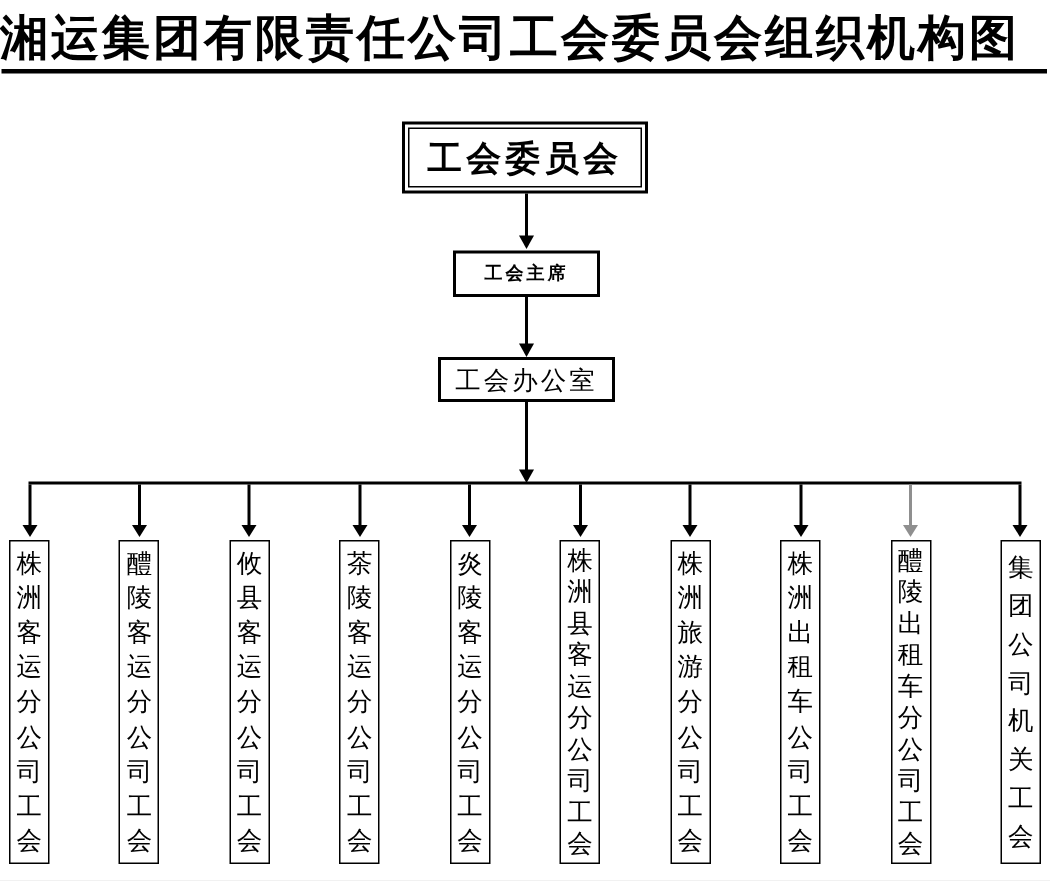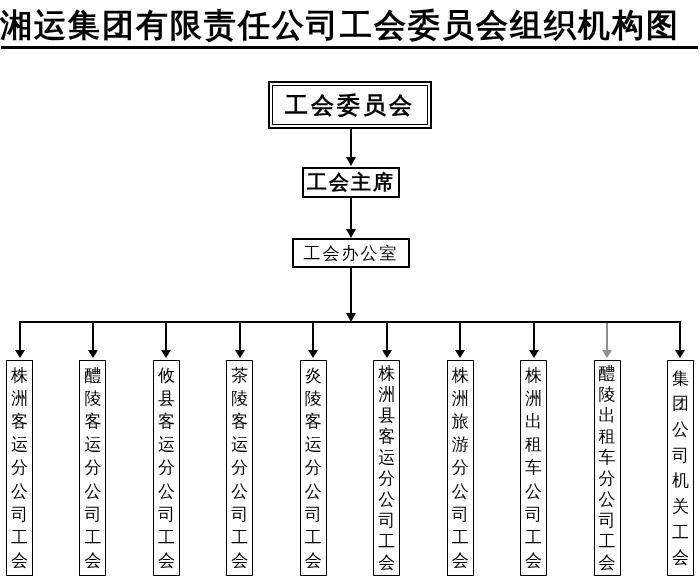--- a/index.html
+++ b/index.html
@@ -58,21 +58,21 @@
     display: flex;
     align-items: center;
     justify-content: center;
     font-size: 23px;
     font-weight: bold;
     letter-spacing: 3px;
   }
   .chairman-box {
     left: 302px; top: 167px;
     width: 98px; height: 31px;
-    font-size: 20px;
+    font-size: 12px;
     font-weight: bold;
     letter-spacing: 2px;
   }
   .office-box {
     left: 292px; top: 238px;
     width: 118px; height: 30px;
     font-size: 17px;
     letter-spacing: 2px;
   }
 

